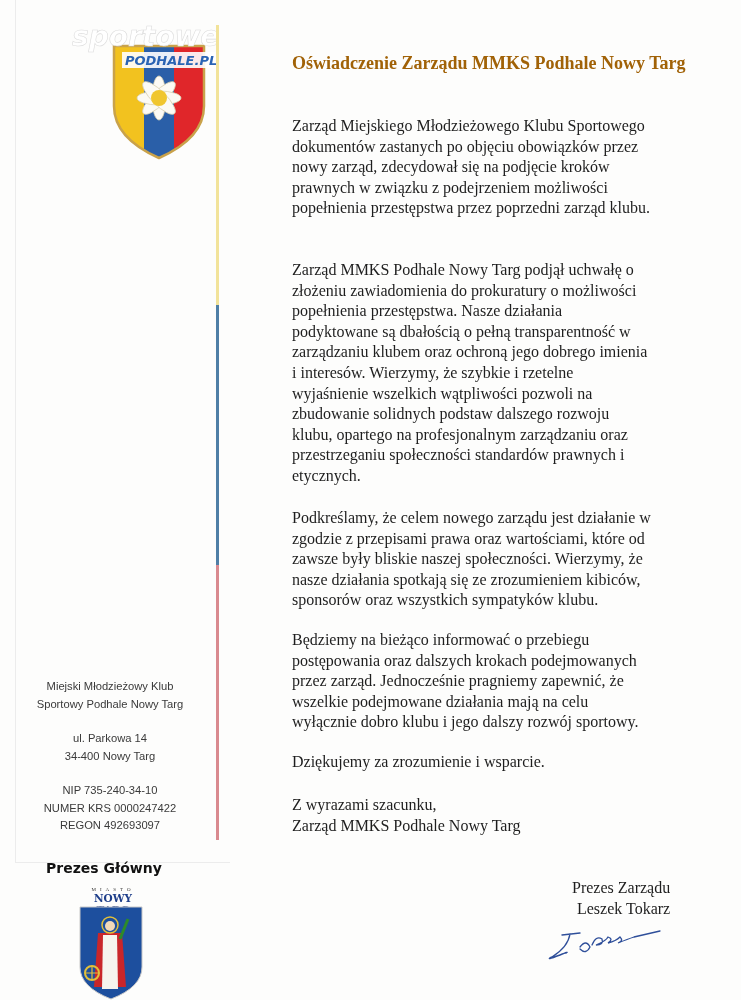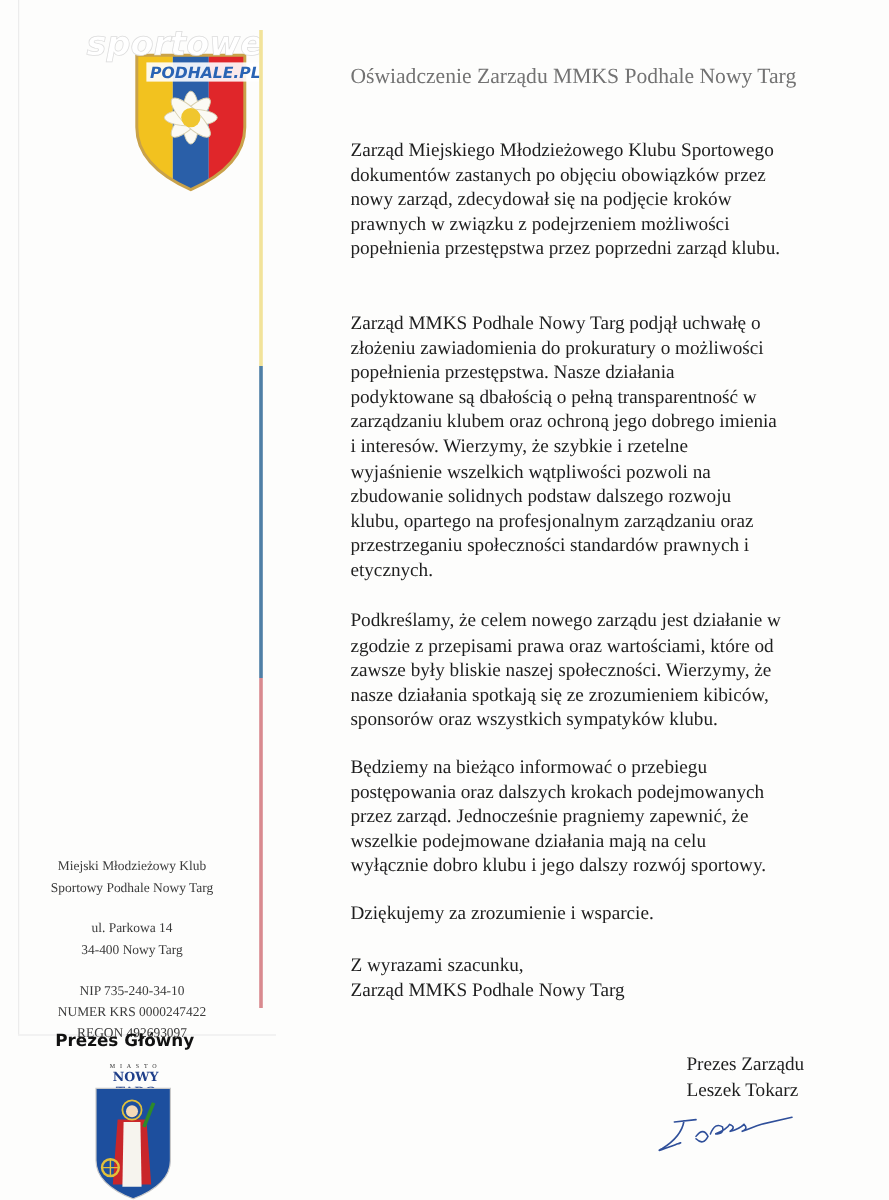--- a/index.html
+++ b/index.html
@@ -20,51 +20,51 @@
     .logo-wrap { position: absolute; left: 22px; top: 18px; width: 160px; height: 145px; margin-left: 44px; }
     .stripe {
       position: absolute; left: 216px; width: 3px;
     }
     .stripe.yellow { top: 25px; height: 280px; background: #f2e39a; }
     .stripe.blue { top: 305px; height: 260px; background: #4f7fa6; }
     .stripe.red { top: 565px; height: 275px; background: #d98a8f; }
 
     .club-info {
       position: absolute; left: 20px; top: 678px; width: 180px;
-      text-align: center; font-family: Liberation Serif, serif;
-      font-size: 11.2px; line-height: 17.5px; color: #3a3a3a; margin-top: 36px;
+      text-align: center; font-family: Liberation Sans, sans-serif;
+      font-size: 11.2px; line-height: 17.5px; color: #3a3a3a;
     }
     .club-info .gap { height: 17px; }
 
     .sponsor-label {
       position: absolute; left: 46px; top: 860px;
       font-family: "DejaVu Sans", sans-serif; font-weight: bold; font-size: 14px; color: #111;
     }
     .city-name-small {
       position: absolute; left: 78px; top: 887px; width: 70px; text-align: center;
       font-size: 5px; letter-spacing: 4px; color: #333;
     }
     .city-name {
       position: absolute; left: 76px; top: 892px; width: 74px; text-align: center;
       font-family: "DejaVu Serif", serif; font-weight: bold; font-size: 10.5px; color: #1f3f8a;
     }
     .city-crest { position: absolute; left: 76px; top: 905px; width: 70px; height: 95px; }
 
     .title {
       position: absolute; left: 292px; top: 53px;
-      font-weight: normal; font-size: 18px; color: #737373;
+      font-weight: bold; font-size: 18px; color: #a16207;
     }
     .para {
       position: absolute; left: 292px; width: 440px;
       font-size: 16px; line-height: 20.6px; color: #1e1e1e; margin: 0;
     }
     .para span { display: block; white-space: nowrap; }
     .sign {
       position: absolute; left: 572px; top: 877px;
-      font-size: 16px; line-height: 21px; color: #1e1e1e;
+      font-size: 16px; line-height: 21px; color: #1e1e1e; text-align: right;
     }
     .signature { position: absolute; left: 540px; top: 925px; width: 150px; height: 45px; }
   </style>
 </head>
 <body>
 
 <div class="frame-left"></div>
 <div class="frame-bottom"></div>
 
 <div class="logo-wrap">

